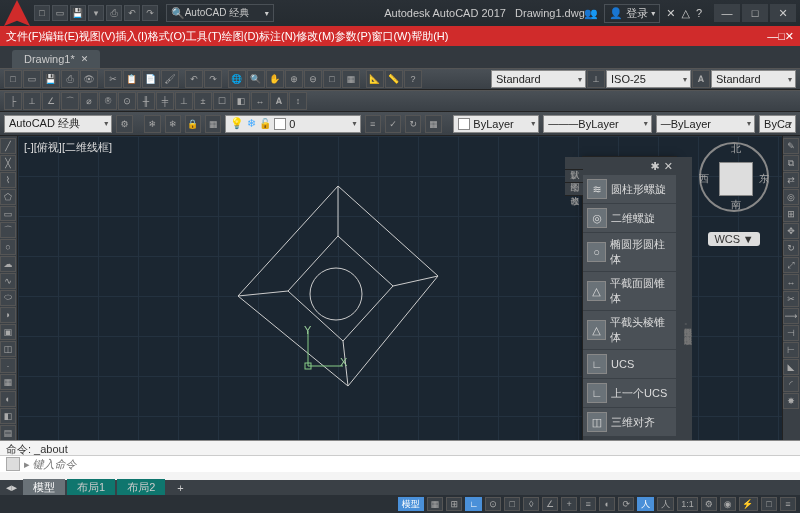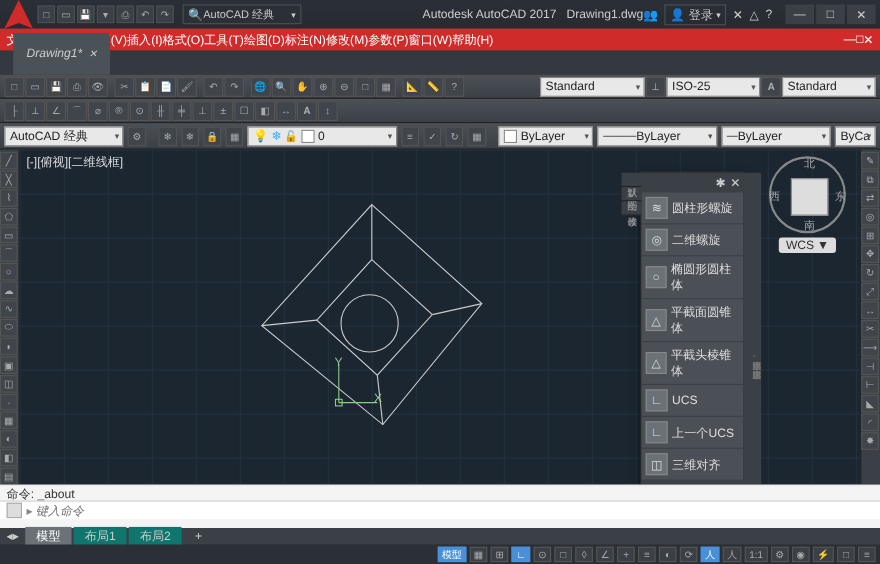--- a/index.html
+++ b/index.html
@@ -10,41 +10,41 @@
 .qat-btn { width: 16px; height: 16px; background: #3a4046; border: 1px solid #4a5056; display:flex; align-items:center; justify-content:center; font-size:9px; color:#aaa;}
 .search-box { margin-left: 8px; display:flex; align-items:center; background:#2a3036; border:1px solid #4a5056; height:18px; padding:0 4px;}
 .search-box input { background:transparent; border:none; color:#ccc; width:80px; font-size:10px; outline:none;}
 .title-text { flex:1; text-align:right; color:#ccc; font-size:11px; }
 .title-right { display:flex; gap:6px; align-items:center; }
 .login-box { display:flex; align-items:center; gap:3px; border:1px solid #4a5056; padding:1px 4px; font-size:10px;}
 .win-btns { display:flex; gap:2px; margin-left:12px;}
 .win-btn { width:26px; height:18px; background:#3a4046; display:flex; align-items:center; justify-content:center; font-size:11px;}
 .menubar { height: 20px; background:#d02b2b; display:flex; align-items:center; padding:0 6px; color:#fff; font-size:11px;}
 .doc-tabs { height:22px; background:#33393f; display:flex; align-items:flex-end; padding-left:12px;}
-.doc-tab { background:#4a5258; padding:13px 12px; border-radius:3px 3px 0 0; font-size:10px; display:flex; align-items:center; gap:6px;font-style:italic;}
+.doc-tab { background:#4a5258; padding:3px 12px; border-radius:3px 3px 0 0; font-size:10px; display:flex; align-items:center; gap:6px;}
 .toolbar-row { height:22px; background:linear-gradient(#4a5056,#3a4046); border-top:1px solid #555; border-bottom:1px solid #222; display:flex; align-items:center; padding:0 4px; gap:1px;}
 .tb-btn { width:18px; height:18px; background:#3f454b; border:1px solid #555; display:flex; align-items:center; justify-content:center; font-size:9px; color:#aaa;}
 .tb-sep { width:4px; }
 .props-row { height:24px; background:linear-gradient(#4a5056,#3a4046); border-bottom:1px solid #222; display:flex; align-items:center; padding:0 4px; gap:4px;}
 .dd { background:#e8e8e8; color:#222; border:1px solid #888; height:18px; display:flex; align-items:center; padding:0 4px; font-size:10px; position:relative;}
 .dd::after { content:"▾"; position:absolute; right:3px; font-size:8px; color:#555;}
 .color-sw { width:12px; height:12px; border:1px solid #888; margin-right:3px;}
 .main-area { position:absolute; top:136px; bottom:55px; left:0; right:0; display:flex;}
 .ltool { width:18px; background:#3a4046; border-right:1px solid #222; display:flex; flex-direction:column; gap:1px; padding-top:2px;}
 .ltool .tb-btn{width:16px;height:16px;}
 .rtool { width:18px; background:#3a4046; border-left:1px solid #222; display:flex; flex-direction:column; gap:1px; padding-top:2px;}
 .rtool .tb-btn{width:16px;height:16px;}
 .canvas-wrap { flex:1; position:relative; background:#1b2631; overflow:hidden;}
 .grid { position:absolute; inset:0; background-image:linear-gradient(#243240 1px,transparent 1px),linear-gradient(90deg,#243240 1px,transparent 1px); background-size:40px 40px;}
 .vp-label { position:absolute; top:4px; left:6px; color:#ddd; font-size:11px;}
 .viewcube-area { position:absolute; top:6px; right:8px; width:80px; text-align:center;}
 .compass { width:70px; height:70px; border:2px solid #888; border-radius:50%; margin:0 auto; position:relative;}
 .vc-cube { position:absolute; top:18px; left:18px; width:34px; height:34px; background:#ddd; border:1px solid #888;}
 .vc-lbl { position:absolute; font-size:10px; color:#aaa;}
-.wcs { margin-top:4px; display:inline-block; background:#ddd; color:#333; padding:1px 6px; border-radius:3px; font-size:9px;}
+.wcs { margin-top:20px; display:inline-block; background:#ddd; color:#333; padding:1px 6px; border-radius:3px; font-size:9px;}
 .drawing { position:absolute; top:40px; left:200px;}
 .ucs-icon { position:absolute; top:190px; left:280px; font-size:10px; color:#9c9;}
 .palette { position:absolute; top:20px; right:105px; width:95px; background:#4a5056; border:1px solid #222; box-shadow:0 2px 8px rgba(0,0,0,.5);}
 .pal-head { background:#3a4046; height:18px; display:flex; justify-content:flex-end; align-items:center; padding:0 3px; gap:4px; font-size:10px;}
 .pal-tabs { position:absolute; left:-18px; top:0; width:18px; background:#3a4046; display:flex; flex-direction:column;}
 .pal-tab { writing-mode:vertical-rl; padding:6px 2px; font-size:9px; color:#999; border-bottom:1px solid #222;}
 .pal-item { display:flex; align-items:center; gap:4px; padding:4px 4px; border-bottom:1px solid #3a4046; font-size:9px; color:#ddd;}
 .pal-ico { width:20px; height:20px; background:#6a7278; border:1px solid #888; display:flex; align-items:center; justify-content:center; font-size:11px;}
 .pal-rside { position:absolute; right:-16px; top:0; width:16px; height:100%; background:#3a4046; writing-mode:vertical-rl; font-size:8px; color:#777; text-align:center; padding-top:40px;}
 .cmd-area { position:absolute; bottom:33px; left:0; right:0; height:40px; background:#f4f4f4; border-top:1px solid #888; font-family:monospace; font-size:11px; color:#333;}

